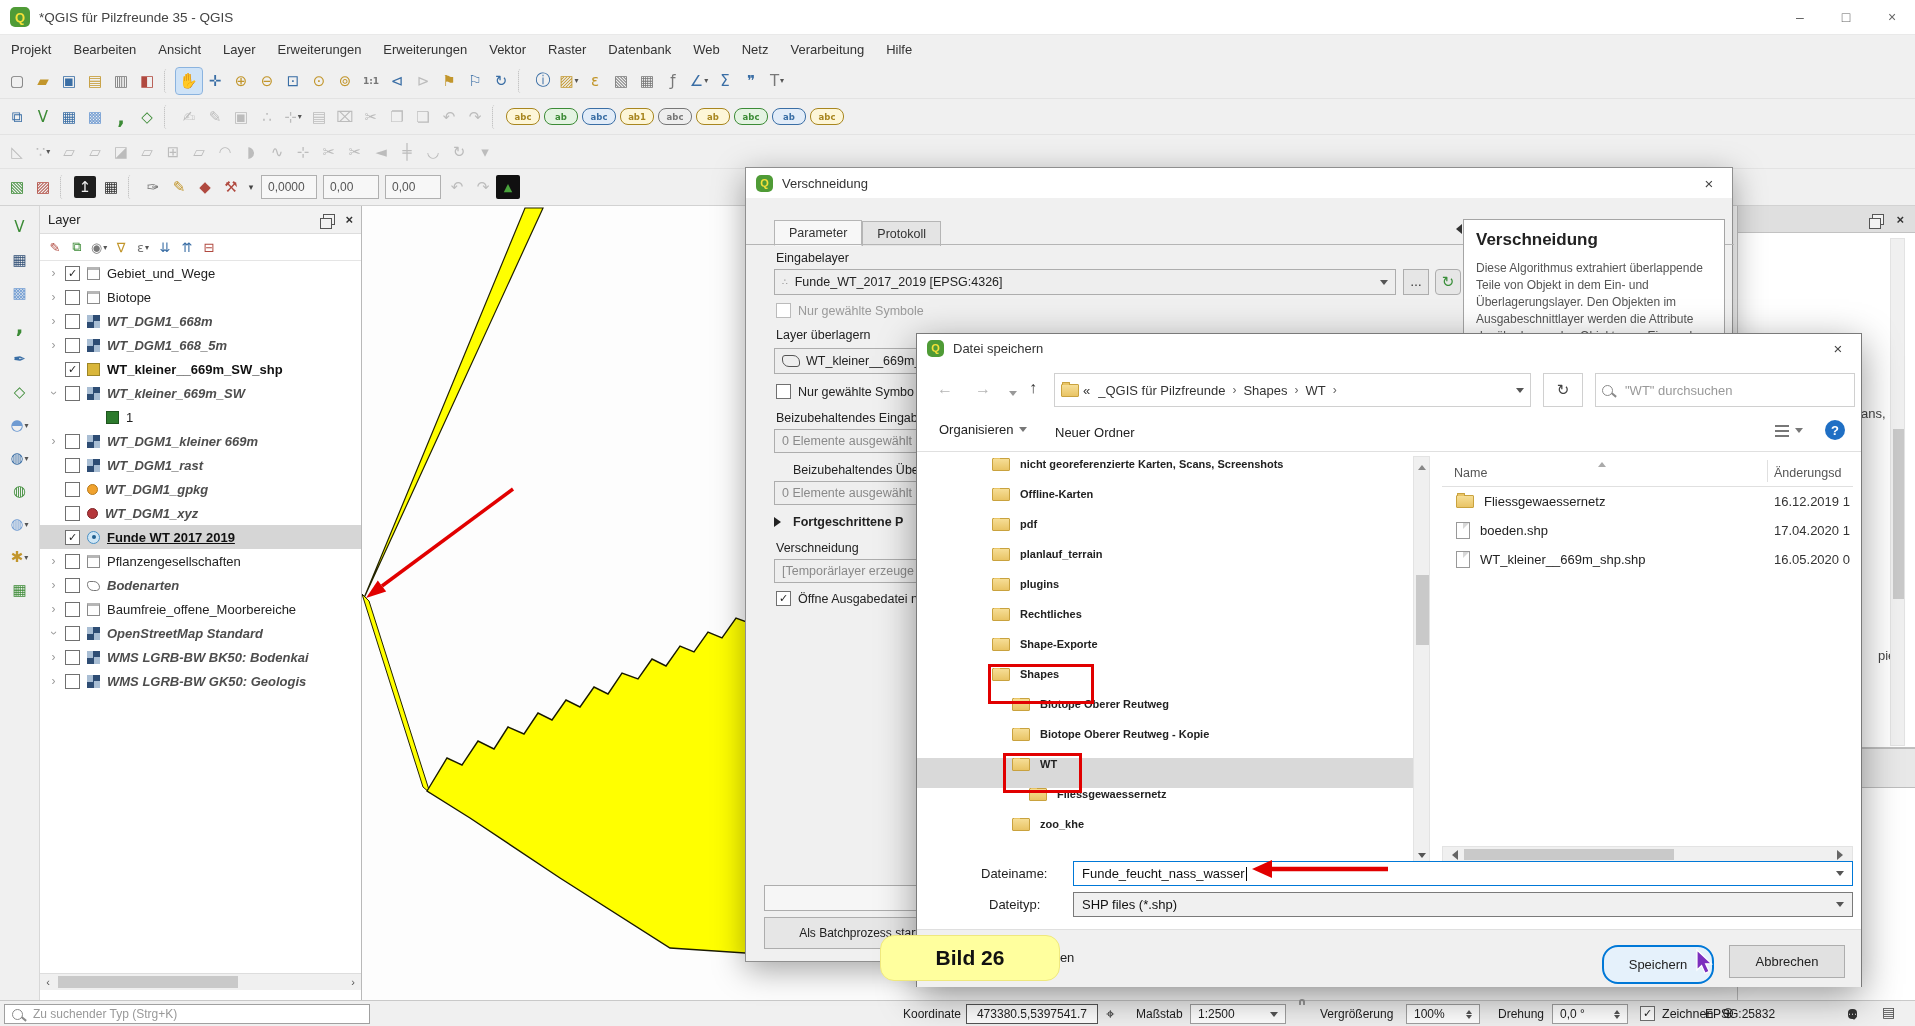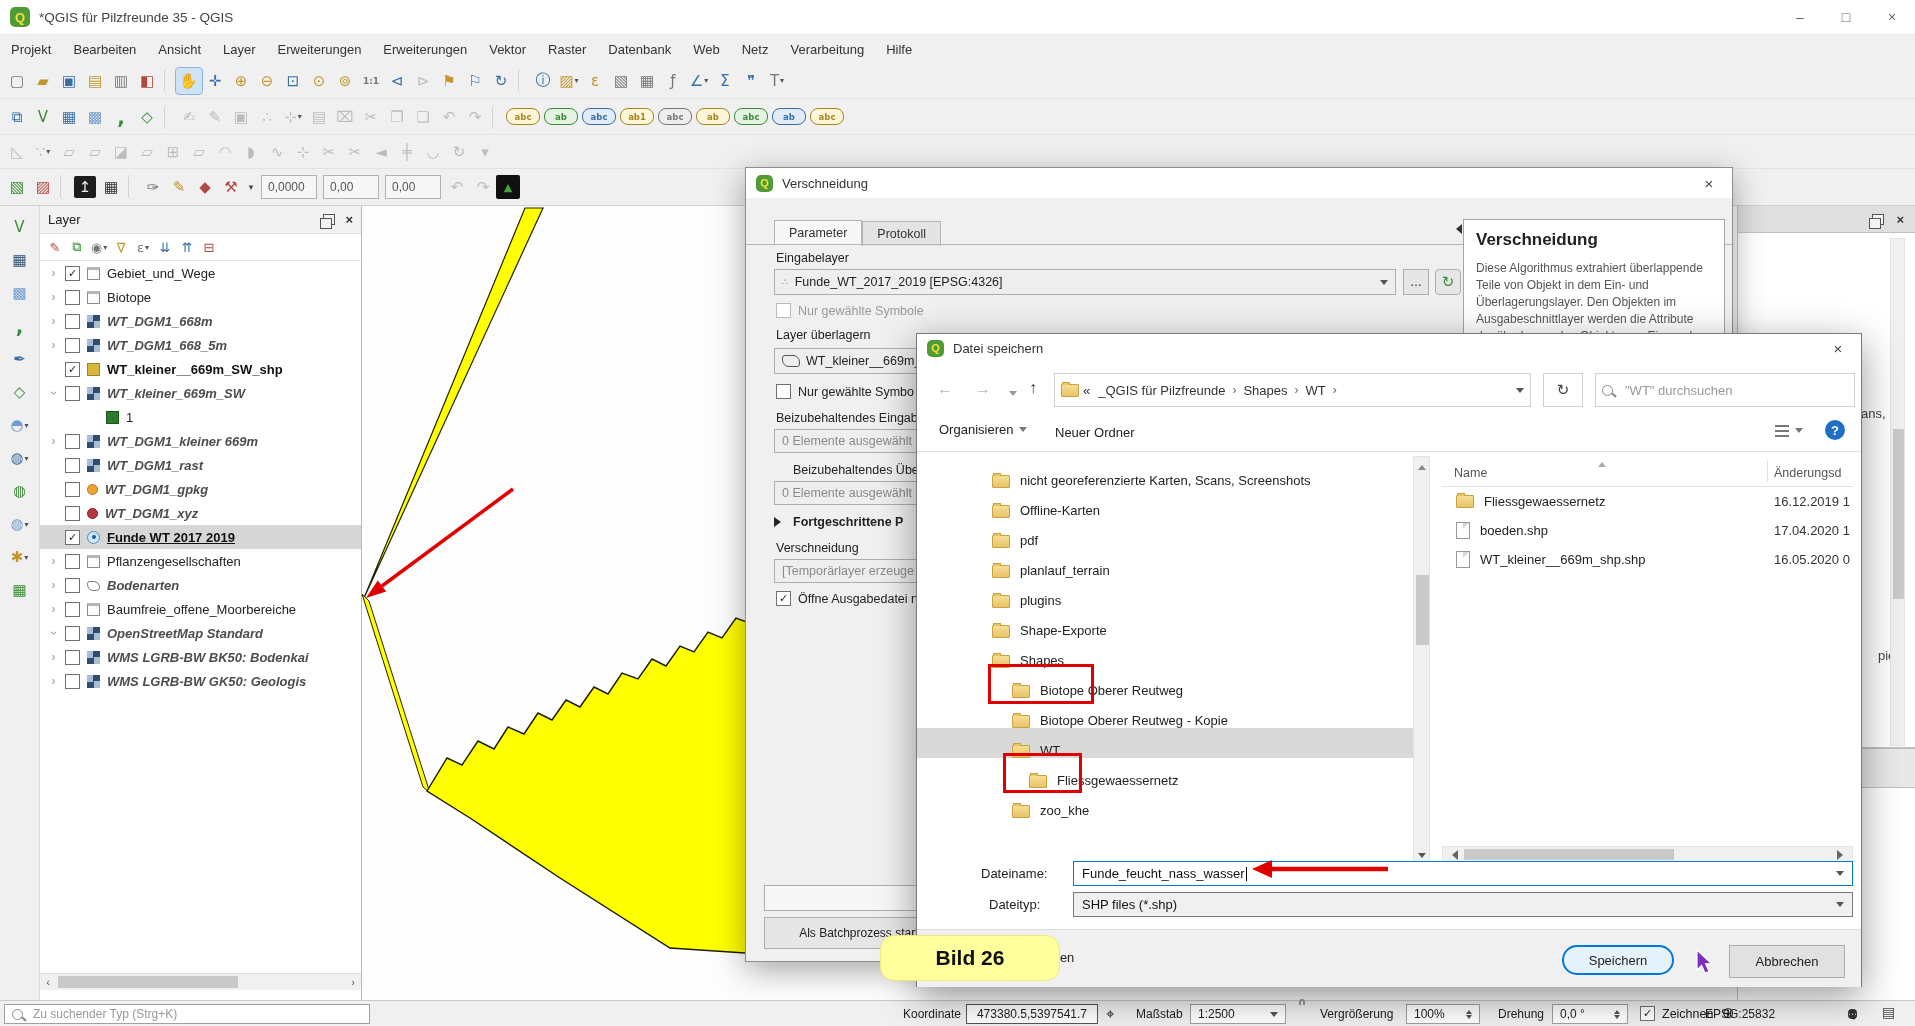--- a/index.html
+++ b/index.html
@@ -119,21 +119,21 @@
   .crumb{font-size:13px;color:#333;padding:0 4px;}
   .csep{font-size:12px;color:#666;padding:0 3px;}
   .fold{width:16px;height:11px;background:linear-gradient(#f6de96,#e9c465);border:1px solid #c9a23e;
     border-radius:1px;position:relative;flex:none;}
   .fold::before{content:"";position:absolute;top:-3px;left:0px;width:6px;height:2px;background:#e9c465;
     border:1px solid #c9a23e;border-bottom:none;border-radius:1px 1px 0 0;}
   .ficon{width:12px;height:15px;background:#fff;border:1px solid #999;position:relative;flex:none;}
   .ficon::before{content:"";position:absolute;top:0;right:0;border:3px solid;border-color:#d7d7d7 #fff #fff #d7d7d7;}
   .mag{width:9px;height:9px;border:1.5px solid #8a8a8a;border-radius:50%;position:relative;flex:none;}
   .mag::after{content:"";position:absolute;width:6px;height:1.5px;background:#8a8a8a;right:-5px;bottom:-1px;transform:rotate(40deg);}
-  .frow{display:flex;align-items:flex-end;height:30px;font-size:13px;color:#222;white-space:nowrap;overflow:hidden;}
+  .frow{display:flex;align-items:flex-start;height:30px;font-size:11px;color:#222;white-space:nowrap;overflow:hidden;font-weight:bold;}
   .frow .fold{margin-right:10px;}
   .frow.lvl0{padding-left:75px;} .frow.lvl1{padding-left:95px;} .frow.lvl2{padding-left:112px;}
   .frow.sel{background:#d9d9d9;}
   .xrow{display:flex;align-items:center;height:29px;position:relative;font-size:13px;color:#222;padding-left:14px;}
   .xrow .xdate{position:absolute;left:332px;color:#333;white-space:nowrap;}
   .xrow .nm{margin-left:10px;white-space:nowrap;}
   .xrow .fold,.xrow .ficon{flex:none;}
   .colhead{font-size:12.5px;color:#555;}
   .wbtn{display:flex;align-items:center;justify-content:center;background:#e1e1e1;border:1px solid #adadad;
     font-size:13px;color:#222;box-sizing:border-box;}
@@ -631,20 +631,24 @@
         <div class="frow lvl0">
           <span class="fold"></span>
           <span>planlauf_terrain</span>
         </div>
         <div class="frow lvl0">
           <span class="fold"></span>
           <span>plugins</span>
         </div>
         <div class="frow lvl0">
           <span class="fold"></span>
+          <span>Rechtliches</span>
+        </div>
+        <div class="frow lvl0">
+          <span class="fold"></span>
           <span>Shape-Exporte</span>
         </div>
         <div class="frow lvl0">
           <span class="fold"></span>
           <span>Shapes</span>
         </div>
         <div class="frow lvl1">
           <span class="fold"></span>
           <span>Biotope Oberer Reutweg</span>
         </div>
@@ -714,21 +718,21 @@
       <span class="tri-d" style="margin-left:auto;"></span>
     </div>
     <span class="abs" style="left:72px;top:563px;font-size:13px;color:#222;">Dateityp:</span>
     <div class="abs wcombo" style="left:156px;top:558px;width:780px;height:25px;">
       <span>SHP files (*.shp)</span>
       <span class="tri-d" style="margin-left:auto;"></span>
     </div>
 
     <div class="abs" style="left:0;top:595px;width:944px;height:57px;background:#f0f0f0;border-top:1px solid #dfdfdf;"></div>
     <span class="abs" style="left:140px;top:616px;font-size:13px;color:#222;z-index:1;">len</span>
-    <div class="abs wbtn def" style="left:645px;top:611px;width:112px;height:30px;z-index:1;border-radius:16px;">Speichern</div>
+    <div class="abs wbtn def" style="left:685px;top:611px;width:112px;height:39px;z-index:1;border-radius:16px;">Speichern</div>
     <div class="abs wbtn" style="left:812px;top:611px;width:116px;height:33px;z-index:1;">Abbrechen</div>
   </div>
 
   <div class="abs" id="statusbar">
     <div class="sb-box" style="left:4px;width:366px;">
       <span class="mag"></span>
       <span style="margin-left:10px;color:#999;">Zu suchender Typ (Strg+K)</span>
     </div>
     <span class="sb-label" style="left:903px;">Koordinate</span>
     <div class="sb-box" style="left:966px;width:132px;border-color:#555;justify-content:center;">473380.5,5397541.7</div>

